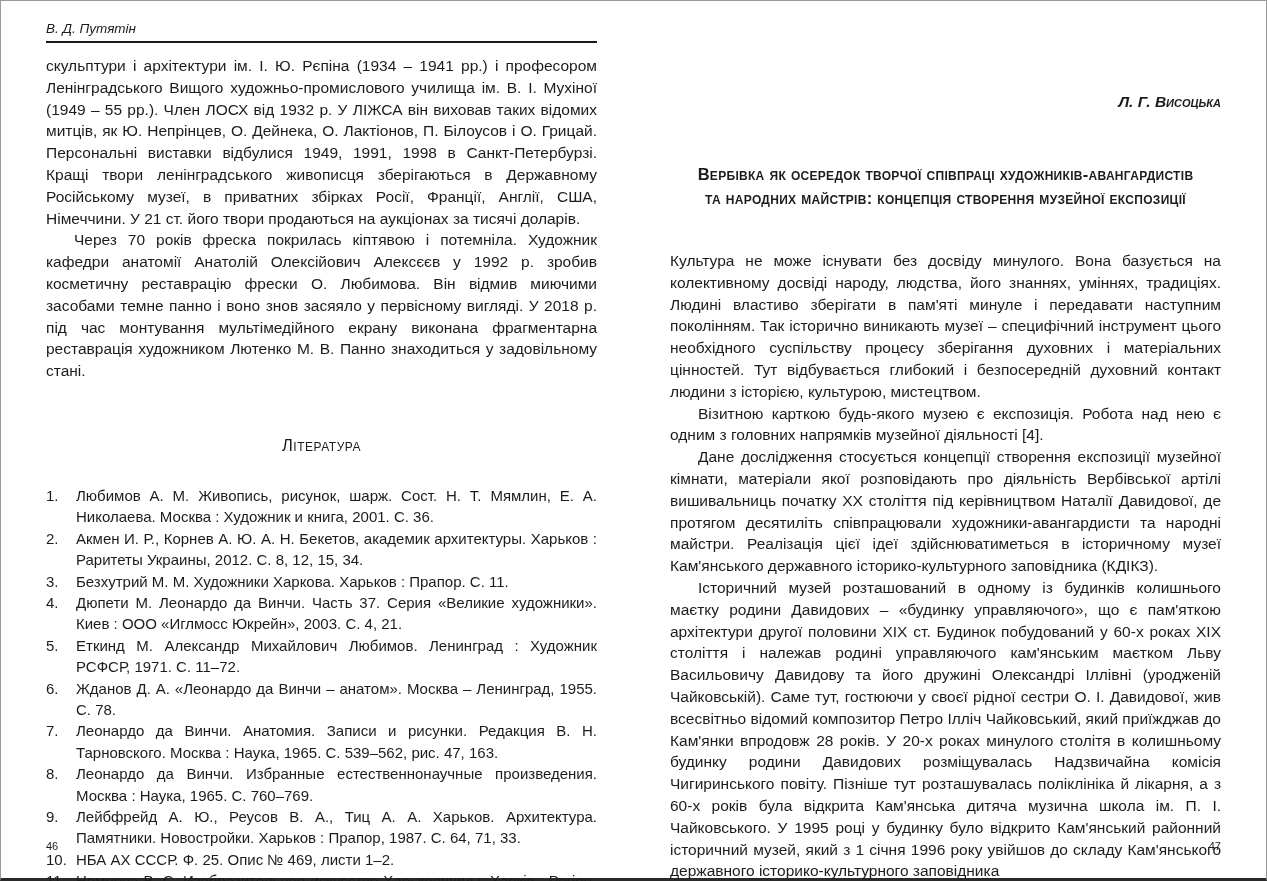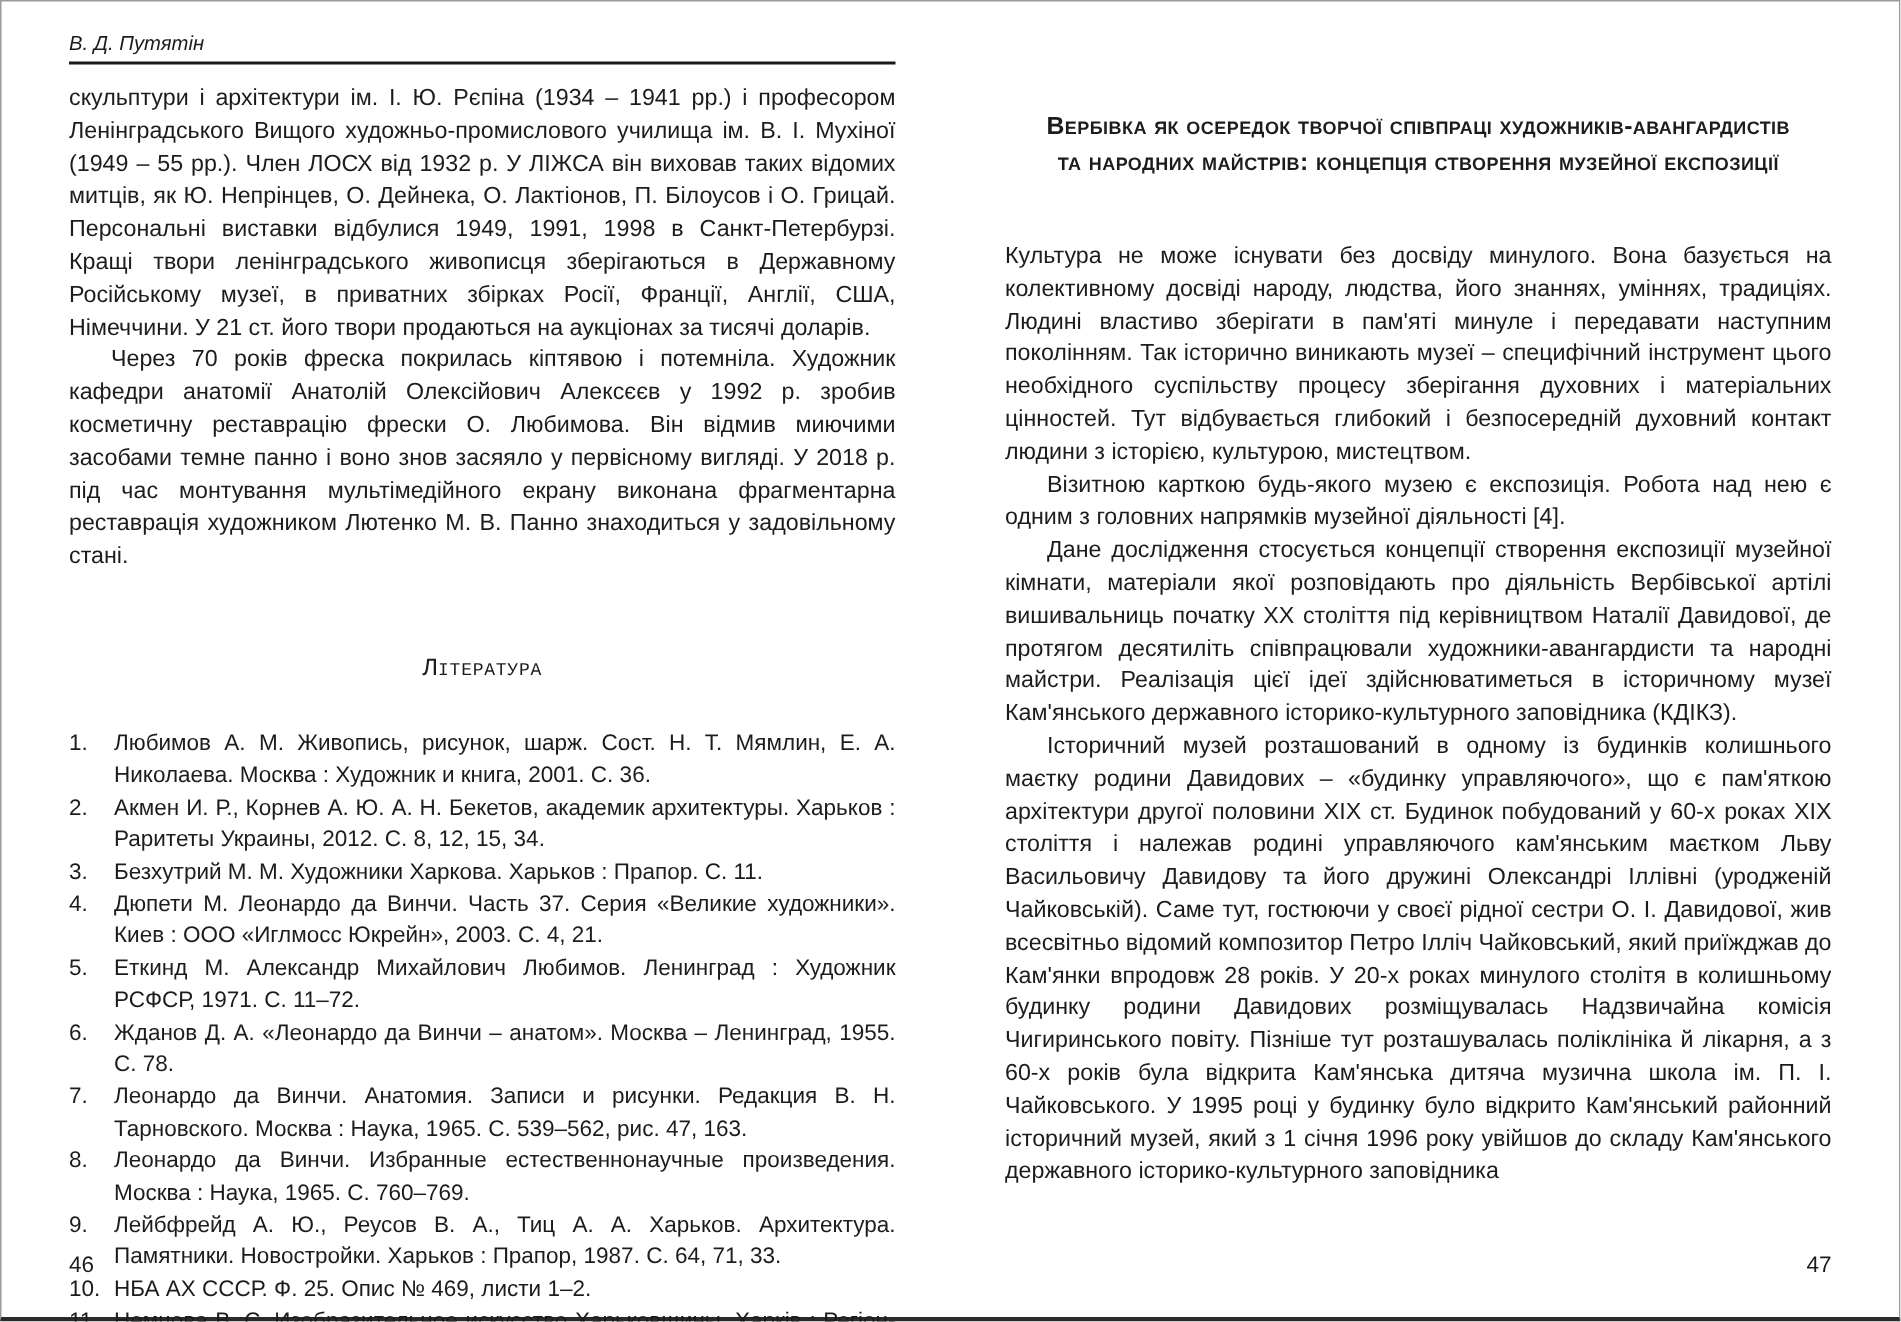--- a/index.html
+++ b/index.html
@@ -10,32 +10,32 @@
           height:100%;padding:20px 45px 0 45px;}
   .page{width:551px;position:relative;box-sizing:border-box;}
   .running-head{font-size:13.5px;font-style:italic;color:#1c1c1c;
                 padding-bottom:5px;border-bottom:2px solid #1a1a1a;}
   .running-head.rh-left{text-align:left;}
   .running-head.rh-right{text-align:right;}
   .body-text{margin-top:12px;}
   p.body-par{margin:0;font-size:15.5px;line-height:21.8px;text-align:justify;}
   p.indent{text-indent:28px;}
   .lit-heading{margin:54px 0 30px 0;text-align:center;font-weight:400;
-               font-size:16.5px;font-variant:small-caps;letter-spacing:0.5px;font-family:Liberation Mono, monospace;}
+               font-size:16.5px;font-variant:small-caps;letter-spacing:0.5px;}
   .bib{margin:0;padding:0;list-style:none;}
   .bib-item{display:flex;font-size:15px;line-height:21.4px;}
   .bib-num{flex:0 0 30px;}
   .bib-txt{flex:1;text-align:justify;}
   .author-line{margin-top:72px;text-align:right;font-weight:700;font-style:italic;
                font-variant:small-caps;font-size:15.5px;}
   .article-title{margin:52px auto 0 auto;max-width:505px;text-align:center;
                  font-weight:700;font-size:16.5px;line-height:23.5px;
                  font-variant:small-caps;letter-spacing:0.3px;}
   .right-body{margin-top:40px;}
-  .pageno{position:absolute;bottom:26px;font-size:15px;}
+  .pageno{position:absolute;bottom:26px;font-size:11px;}
   .pageno.pn-left{left:0;}
   .pageno.pn-right{right:0;}
 </style>
 </head>
 <body>
 
 <div class="frame">
   <div class="spread">
 
     <div class="page">
@@ -94,20 +94,21 @@
             <span class="bib-txt">Немцова В. С. Изобразительное искусство Харьковщины. Харків : Регіон-інформ, 2004. С. 84-85.</span>
           </li>
 
         </ol>
       </div>
       <div class="pageno pn-left">46</div>
     </div>
 
     <div class="page">
 
+      <div class="author-line">Л. Г. Висоцька</div>
 
       <h2 class="article-title">Вербівка як осередок творчої співпраці художників-авангардистів та народних майстрів: концепція створення музейної експозиції</h2>
 
       <div class="right-body">
         <p class="body-par">Культура не може існувати без досвіду минулого. Вона базується на колективному досвіді народу, людства, його знаннях, уміннях, традиціях. Людині властиво зберігати в пам'яті минуле і передавати наступним поколінням. Так історично виникають музеї – специфічний інструмент цього необхідного суспільству процесу зберігання духовних і матеріальних цінностей. Тут відбувається глибокий і безпосередній духовний контакт людини з історією, культурою, мистецтвом.</p>
         <p class="body-par indent">Візитною карткою будь-якого музею є експозиція. Робота над нею є одним з головних напрямків музейної діяльності [4].</p>
         <p class="body-par indent">Дане дослідження стосується концепції створення експозиції музейної кімнати, матеріали якої розповідають про діяльність Вербівської артілі вишивальниць початку ХХ століття під керівництвом Наталії Давидової, де протягом десятиліть співпрацювали художники-авангардисти та народні майстри. Реалізація цієї ідеї здійснюватиметься в історичному музеї Кам'янського державного історико-культурного заповідника (КДІКЗ).</p>
         <p class="body-par indent"><span>Історичний музей розташований в одному із будинків колишнього маєтку родини Давидових – «будинку управляючого», що є пам'яткою архітектури другої половини XIX ст. Будинок побудований у 60-х роках XIX століття і належав родині управляючого кам'янським маєтком Льву Васильовичу Давидову та його дружині Олександрі Іллівні (уродженій Чайковській). Саме тут, гостюючи у своєї рідної сестри О. І. Давидової, жив всесвітньо відомий композитор Петро Ілліч Чайковський, який приїжджав до Кам'янки впродовж 28 років. У 20-х роках минулого столітя в колишньому будинку родини Давидових розміщувалась Надзвичайна комісія Чигиринського повіту. Пізніше тут розташувалась поліклініка й лікарня, а з 60-х років була відкрита Кам'янська дитяча музична школа ім. П. І. Чайковського. У 1995 році у будинку було відкрито Кам'янський районний історичний музей, який з 1 січня 1996 року увійшов до складу Кам'янського державного історико-культурного заповідника </span></p>
       </div>
 

